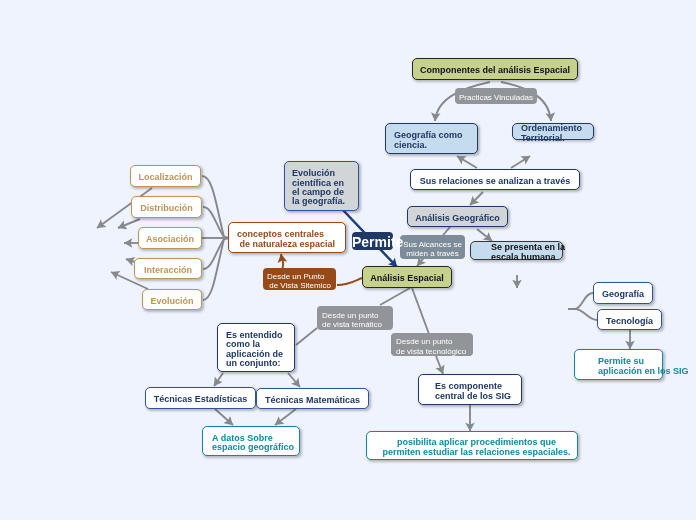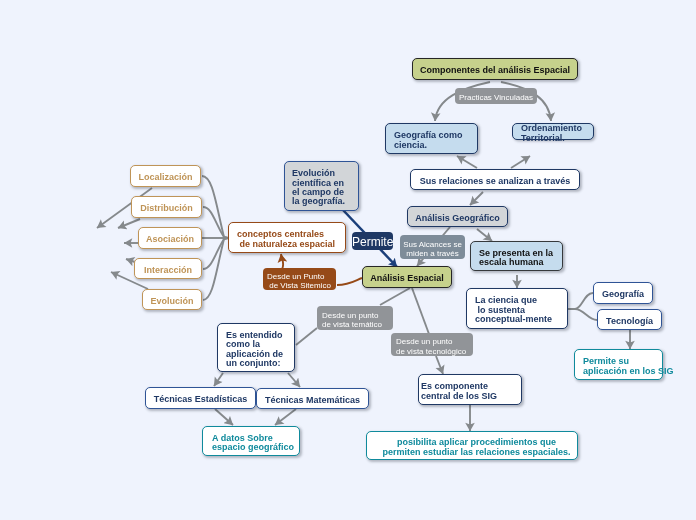--- a/index.html
+++ b/index.html
@@ -11,21 +11,21 @@
   .node span{white-space:pre;line-height:9.4px;position:relative;top:2px;}
   .n-green{background:#c6d18c;border:1.5px solid #262626;border-radius:5px;color:#111;font-size:9px;box-shadow:1.5px 1.5px 2.5px rgba(40,45,60,.3);}
   .n-gray{background:#919498;border-radius:4px;color:#fff;font-size:8px;font-weight:normal;}
   .n-bgray{background:#7e8c99;border-radius:4px;color:#fff;font-size:8px;font-weight:normal;}
   .n-lblue{background:#c5dcee;border:1.5px solid #1f3864;border-radius:5px;color:#1f3864;font-size:9px;box-shadow:1.5px 1.5px 2.5px rgba(40,45,60,.3);padding-left:8px;text-align:left;}
   .n-lblue2{background:#c5dcee;border:1.5px solid #36393c;border-radius:5px;color:#111;font-size:9px;box-shadow:1.5px 1.5px 2.5px rgba(40,45,60,.3);}
   .n-white-navy{background:#fff;border:1.5px solid #1f3864;border-radius:5px;color:#1f3864;font-size:9px;box-shadow:1.5px 1.5px 2.5px rgba(40,45,60,.3);}
   .n-white-blue{background:#fff;border:1.5px solid #2f5496;border-radius:5px;color:#1f3864;font-size:9px;box-shadow:1.5px 1.5px 2.5px rgba(40,45,60,.3);}
   .n-ltgray{background:#d2d5d8;border:1.5px solid #1f3864;border-radius:5px;color:#1f3864;font-size:9px;box-shadow:1.5px 1.5px 2.5px rgba(40,45,60,.3);}
   .n-ltgray2{background:#d2d5d8;border:1.5px solid #2f5496;border-radius:5px;color:#1f3864;font-size:9px;box-shadow:1.5px 1.5px 2.5px rgba(40,45,60,.3);padding-left:8px;text-align:left;}
-  .n-navy{background:#1f3864;border-radius:4px;color:#fff;font-size:12px;font-weight:normal;}
+  .n-navy{background:#1f3864;border-radius:4px;color:#fff;font-size:14px;font-weight:bold;}
   .n-teal{background:#fff;border:1.5px solid #0f8a9c;border-radius:5px;color:#0f8a9c;font-size:9px;box-shadow:1.5px 1.5px 2.5px rgba(40,45,60,.3);}
   .n-brownline{background:#fff;border:1.5px solid #964a18;border-radius:5px;color:#964a18;font-size:9px;box-shadow:1.5px 1.5px 2.5px rgba(40,45,60,.3);}
   .n-brownfill{background:#964a18;border-radius:4px;color:#fff;font-size:8px;font-weight:normal;}
   .n-tan{background:#fff;border:1.5px solid #bf9457;border-radius:5px;color:#bf9457;font-size:9px;box-shadow:1.5px 1.5px 2.5px rgba(40,45,60,.3);}
   .n-olive{background:#fff;border:1.5px solid #6b8b4c;border-radius:5px;color:#6b8b4c;font-size:9px;box-shadow:1.5px 1.5px 2.5px rgba(40,45,60,.3);padding-left:8px;text-align:left;}
 
 </style>
 </head>
 <body>
 
@@ -108,45 +108,40 @@
 
   <div class="node n-ltgray" style="left:407px;top:206px;width:101px;height:21px;">
     <span>Análisis Geográfico</span>
     </div>
 
   <div class="node n-bgray" style="left:400px;top:235px;width:65px;height:24px;">
     <span>Sus Alcances se
 miden a través</span>
     </div>
 
-  <div class="node n-lblue2" style="left:470px;top:241px;width:93px;height:30px;justify-content:flex-start;padding-left:8px;text-align:left;">
+  <div class="node n-lblue2" style="left:470px;top:241px;width:93px;height:19px;justify-content:flex-start;padding-left:20px;text-align:left;">
     <span>Se presenta en la
 escala humana</span>
     </div>
 
-  <div class="node n-white-navy" style="left:466px;top:288px;width:102px;height:41px;justify-content:flex-start;padding-left:8px;text-align:left;">
-    <span>La ciencia que
- lo sustenta
-conceptual-mente</span>
-    </div>
 
   <div class="node n-white-blue" style="left:593px;top:282px;width:60px;height:22px;">
     <span>Geografía</span>
     </div>
 
   <div class="node n-white-blue" style="left:597px;top:309px;width:65px;height:21px;">
     <span>Tecnología</span>
     </div>
 
-  <div class="node n-teal" style="left:574px;top:349px;width:89px;height:31px;justify-content:flex-start;padding-left:8px;text-align:left;">
+  <div class="node n-teal" style="left:574px;top:349px;width:89px;height:31px;justify-content:flex-start;padding-left:23px;text-align:left;">
     <span>Permite su
 aplicación en los SIG</span>
     </div>
 
-  <div class="node n-white-navy" style="left:418px;top:374px;width:104px;height:31px;justify-content:flex-end;padding-left:2px;text-align:left;">
+  <div class="node n-white-navy" style="left:418px;top:374px;width:104px;height:31px;justify-content:flex-end;padding-left:16px;text-align:left;">
     <span>Es componente
 central de los SIG</span>
     </div>
 
   <div class="node n-teal" style="left:366px;top:431px;width:212px;height:29px;justify-content:flex-start;padding-left:9px;text-align:center;">
     <span>posibilita aplicar procedimientos que
 permiten estudiar las relaciones espaciales.</span>
     </div>
 
   <div class="node n-gray" style="left:391px;top:333px;width:82px;height:23px;justify-content:flex-start;padding-left:5px;text-align:left;">

